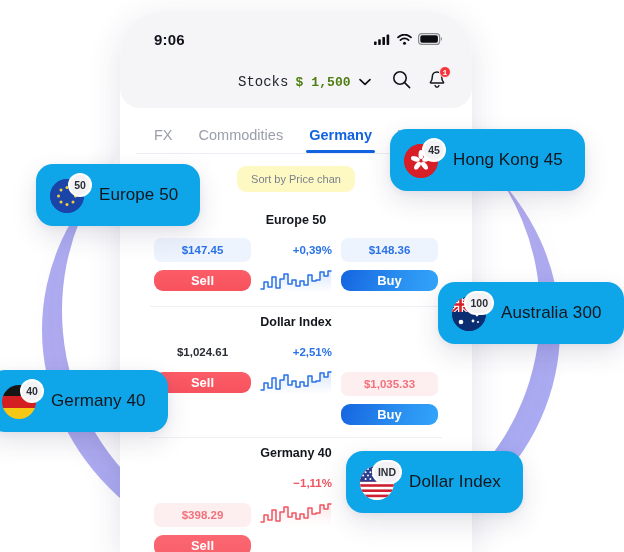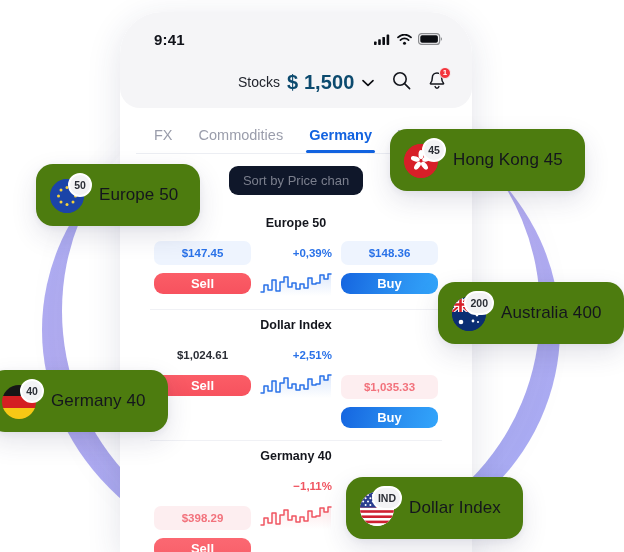--- a/index.html
+++ b/index.html
@@ -41,24 +41,25 @@
     padding:8px 30px 0 34px;box-sizing:border-box;
   }
   .status-time{font-size:15px;font-weight:700;color:#11131a;letter-spacing:.2px;}
   .status-icons{display:flex;align-items:center;gap:6px;}
 
   .app-header{
     position:relative;background:#f5f5f7;height:50px;
     display:flex;align-items:center;justify-content:flex-end;
     padding:0 26px 2px 0;box-sizing:border-box;gap:0;
     border-radius:0 0 20px 20px;
+    font-family:Liberation Mono, monospace;
   }
   .hdr-balance{display:flex;align-items:center;gap:7px;margin-right:auto;margin-left:118px;}
   .hdr-stocks{font-size:14px;color:#22252d;font-weight:400;}
-  .hdr-amount{font-size:20px;color:#0c4a6e;font-weight:700;letter-spacing:.1px;}
+  .hdr-amount{font-size:13px;color:#4d7c0f;font-weight:700;letter-spacing:.1px;}
   .chev{display:inline-block;margin-left:1px;}
   .hdr-actions{display:flex;align-items:center;gap:17px;margin-left:14px;}
   .bell-wrap{position:relative;}
   .bell-badge{
     position:absolute;right:-5px;top:-4px;min-width:12px;height:12px;
     border-radius:7px;background:#f4353d;color:#fff;font-size:8px;font-weight:700;
     display:flex;align-items:center;justify-content:center;padding:0 2px;box-sizing:border-box;
     border:1.3px solid #f5f5f7;
   }
 
@@ -71,22 +72,22 @@
   .tab.active{color:#1263e0;font-weight:600;position:relative;}
   .tab.active:after{
     content:"";position:absolute;left:-3px;right:-3px;bottom:0;height:3px;
     background:#1263e0;border-radius:2px;
   }
   .tab-rule{position:absolute;left:16px;right:0;bottom:0;height:1px;background:#eceef3;}
 
   
   .sort-row{display:flex;justify-content:center;padding:12px 0 6px;}
   .sort-pill{
-    background:#0f172a;border-radius:9px;padding:7px 14px;
-    font-size:13px;color:#7b7f8d;white-space:nowrap;overflow:hidden;
+    background:#fef9c3;border-radius:9px;padding:7px 14px;
+    font-size:11px;color:#7b7f8d;white-space:nowrap;overflow:hidden;
     max-width:150px;text-overflow:clip;
   }
 
   
   .rows{padding:6px 0 0;}
   .row{padding:9px 0 12px;position:relative;}
   .row + .row:before{
     content:"";position:absolute;left:30px;right:30px;top:0;height:1px;background:#f0f1f5;
   }
   .row-title{text-align:center;font-size:12.5px;font-weight:700;color:#14161d;margin-bottom:11px;}
@@ -113,21 +114,21 @@
   }
   .btn.sell{background:linear-gradient(180deg,#fb5d67 0%,#f7525e 100%);}
   .btn.sell.soft{background:linear-gradient(180deg,#fb6872 0%,#f85f69 100%);}
   .btn.buy{background:linear-gradient(105deg,#1565e0 0%,#2a8ff0 60%,#32a5fb 100%);}
 
   .spark{margin-top:6px;width:72px;height:26px;display:block;}
 
   
   .fcard{
     position:absolute;display:flex;align-items:center;
-    background:#4d7c0f;border-radius:17px;
+    background:#0ea5e9;border-radius:17px;
     box-shadow:0 10px 26px rgba(45,50,95,.13), 0 2px 6px rgba(45,50,95,.06);
     padding:12px 22px 12px 14px;box-sizing:border-box;
   }
   .fcard .flagwrap{position:relative;width:38px;height:38px;flex:0 0 38px;margin-right:11px;}
   .flag{width:34px;height:34px;border-radius:50%;position:absolute;left:0;top:3px;overflow:hidden;}
   .fbadge{
     position:absolute;right:-4px;top:-3px;min-width:24px;height:24px;padding:0 4px;
     box-sizing:border-box;border-radius:50px;background:#f3f3f5;color:#2b2e36;
     font-size:10.5px;font-weight:600;display:flex;align-items:center;justify-content:center;
     border:2px solid #ffffff;
@@ -146,21 +147,21 @@
 
 <div id="stage">
 
   <div class="bg-purple"></div>
   <div class="bg-white-circle"></div>
 
   <div class="phone">
     <div class="phone-screen">
 
       <div class="status-bar">
-        <div class="status-time">9:41</div>
+        <div class="status-time">9:06</div>
         <div class="status-icons">
           <svg width="17" height="11" viewBox="0 0 17 11">
             <rect x="0" y="7.5" width="2.6" height="3.5" rx="0.7" fill="#0b0d12"></rect>
             <rect x="4.2" y="5.3" width="2.6" height="5.7" rx="0.7" fill="#0b0d12"></rect>
             <rect x="8.4" y="2.9" width="2.6" height="8.1" rx="0.7" fill="#0b0d12"></rect>
             <rect x="12.6" y="0.4" width="2.6" height="10.6" rx="0.7" fill="#0b0d12"></rect>
           </svg>
           <svg width="15" height="11" viewBox="0 0 15 11">
             <path d="M1 3.4C3 1.5 5.2.6 7.5.6S12 1.5 14 3.4" stroke="#0b0d12" stroke-width="1.7" fill="none" stroke-linecap="round"></path>
             <path d="M3.4 6.1c1.2-1.1 2.6-1.7 4.1-1.7s2.9.6 4.1 1.7" stroke="#0b0d12" stroke-width="1.7" fill="none" stroke-linecap="round"></path>
@@ -357,34 +358,34 @@
           </g>
           <g fill="#ffffff">
             <circle cx="9" cy="25" r="2.3"></circle>
             <circle cx="22" cy="11" r="1.5"></circle>
               <circle cx="25" cy="18" r="1.4"></circle>
             <circle cx="21" cy="24" r="1.4"></circle>
               <circle cx="26" cy="25" r="1"></circle>
           </g>
         </svg>
       </div>
-      <div class="fbadge">200</div>
-    </div>
-    <div class="flabel">Australia 400</div>
+      <div class="fbadge">100</div>
+    </div>
+    <div class="flabel">Australia 300</div>
   </div>
 
   <div class="fcard" style="left:-12px;top:370px;">
     <div class="flagwrap">
       <div class="flag flag-de"></div>
       <div class="fbadge">40</div>
     </div>
     <div class="flabel">Germany 40</div>
   </div>
 
-  <div class="fcard" style="left:346px;top:477px;">
+  <div class="fcard" style="left:346px;top:451px;">
     <div class="flagwrap">
       <div class="flag flag-us">
         <svg width="34" height="34" viewBox="0 0 34 34">
           <circle cx="17" cy="17" r="17" fill="#ffffff"></circle>
           <g>
             <rect x="0" y="2.6" width="34" height="2.6" fill="#cf2031"></rect>
             <rect x="0" y="7.8" width="34" height="2.6" fill="#cf2031"></rect>
             <rect x="0" y="13" width="34" height="2.6" fill="#cf2031"></rect>
             <rect x="0" y="18.2" width="34" height="2.6" fill="#cf2031"></rect>
             <rect x="0" y="23.4" width="34" height="2.6" fill="#cf2031"></rect>

